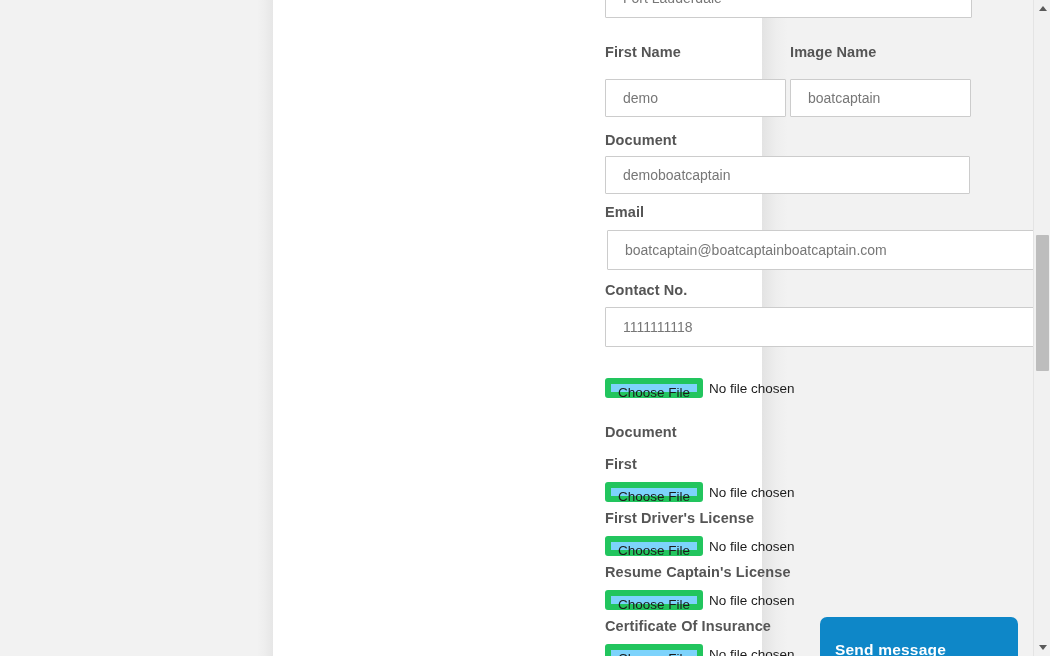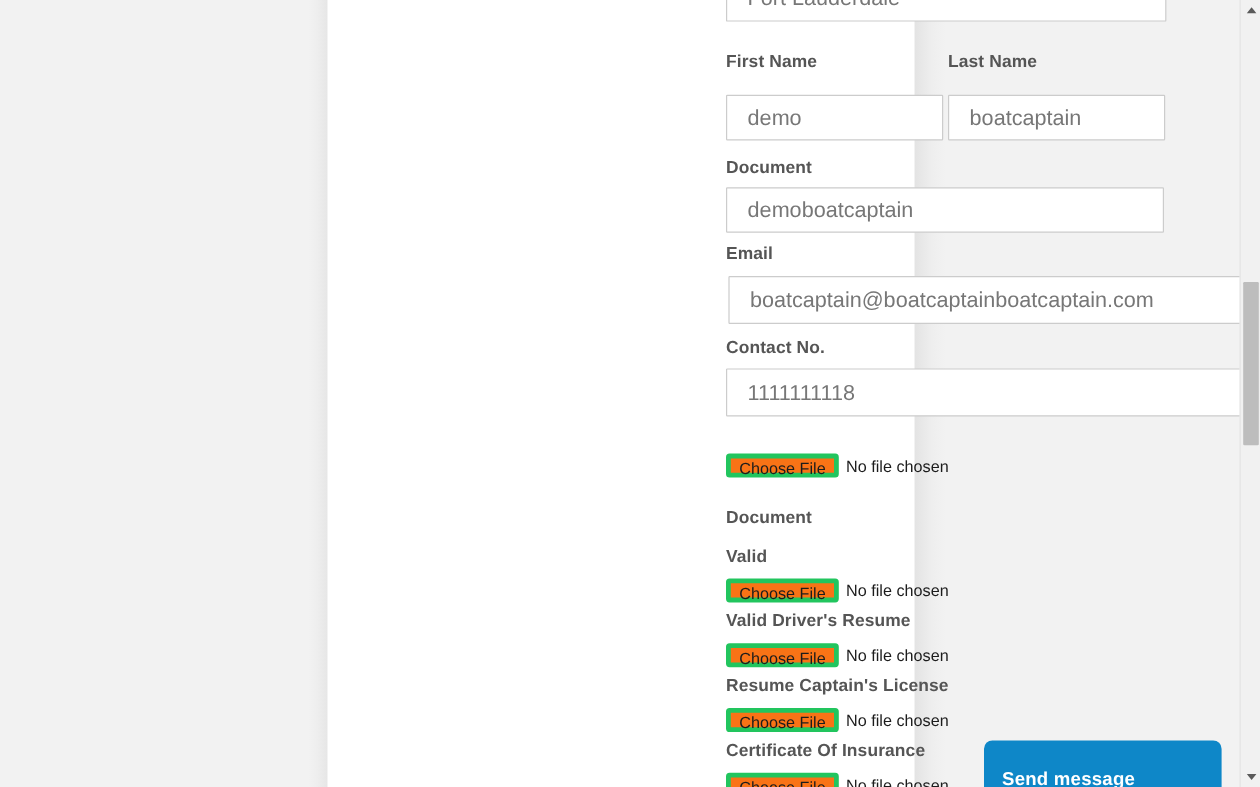--- a/index.html
+++ b/index.html
@@ -62,21 +62,21 @@
     letter-spacing: .1px;
     line-height: 18px;
   }
 
   .text-input {
     box-sizing: border-box;
     border: 1px solid #cccccc;
     background: #ffffff;
     color: #777777;
     font-family: "Liberation Sans", sans-serif;
-    font-size: 18px;
+    font-size: 14px;
     padding: 0 0 0 17px;
     outline: none;
     border-radius: 1px;
   }
 
   
   .top-input-wrap {
     position: absolute;
     left: 0px;
     top: -22px;
@@ -128,22 +128,22 @@
   .file-row {
     display: flex;
     align-items: center;
     font-size: 13.5px;
     color: #333333;
     height: 20px;
   }
   .choose-file-btn {
     display: inline-block;
     box-sizing: border-box;
-    background: #f97316;
-    border: 4px solid #22c55e;
+    background: #7dd3fc;
+    border: 6px solid #22c55e;
     border-radius: 3px;
     padding: 1px 7px 2px 7px;
     font-family: "Liberation Sans", sans-serif;
     font-size: 13.5px;
     color: #1c1c1c;
     line-height: 15px;
     height: 20px;
     cursor: default;
   }
   .no-file-text {
@@ -230,21 +230,21 @@
       <div class="top-input-wrap">
         <input class="text-input top-input" type="text" value="Fort Lauderdale" style="">
       </div>
 
       <div class="name-row">
         <div class="name-col-first">
           <div class="field-label">First Name</div>
           <input class="text-input" type="text" value="demo" style="">
         </div>
         <div class="name-col-last">
-          <div class="field-label">Last Name</div>
+          <div class="field-label">Image Name</div>
           <input class="text-input" type="text" value="boatcaptain" style="">
         </div>
       </div>
 
       <div class="block" style="top:131px;">
         <div class="field-label">Document</div>
         <input class="text-input wide-input" type="text" style="margin-top: 7px;" value="demoboatcaptain">
       </div>
 
       <div class="block" style="top:203px;">
@@ -262,29 +262,29 @@
           <span class="choose-file-btn">Choose File</span>
           <span class="no-file-text">No file chosen</span>
         </div>
       </div>
 
       <div class="block" style="top:423px;">
         <div class="field-label">Document</div>
       </div>
 
       <div class="block" style="top:455px;">
-        <div class="field-label">Valid</div>
+        <div class="field-label">First</div>
         <div class="file-row" style="margin-top:9px;">
           <span class="choose-file-btn">Choose File</span>
           <span class="no-file-text">No file chosen</span>
         </div>
       </div>
 
       <div class="block" style="top:509px;">
-        <div class="field-label">Valid Driver's Resume</div>
+        <div class="field-label">First Driver's License</div>
         <div class="file-row" style="margin-top:9px;">
           <span class="choose-file-btn">Choose File</span>
           <span class="no-file-text">No file chosen</span>
         </div>
       </div>
 
       <div class="block" style="top:563px;">
         <div class="field-label">Resume Captain's License</div>
         <div class="file-row" style="margin-top:9px;">
           <span class="choose-file-btn">Choose File</span>

